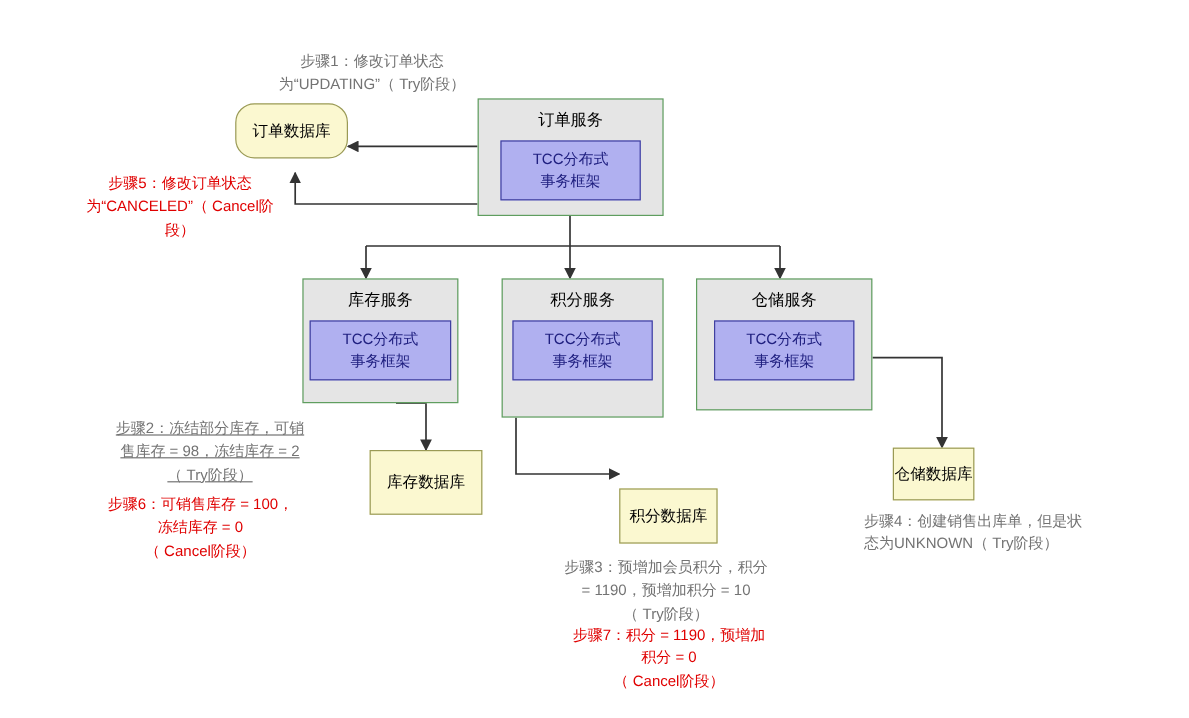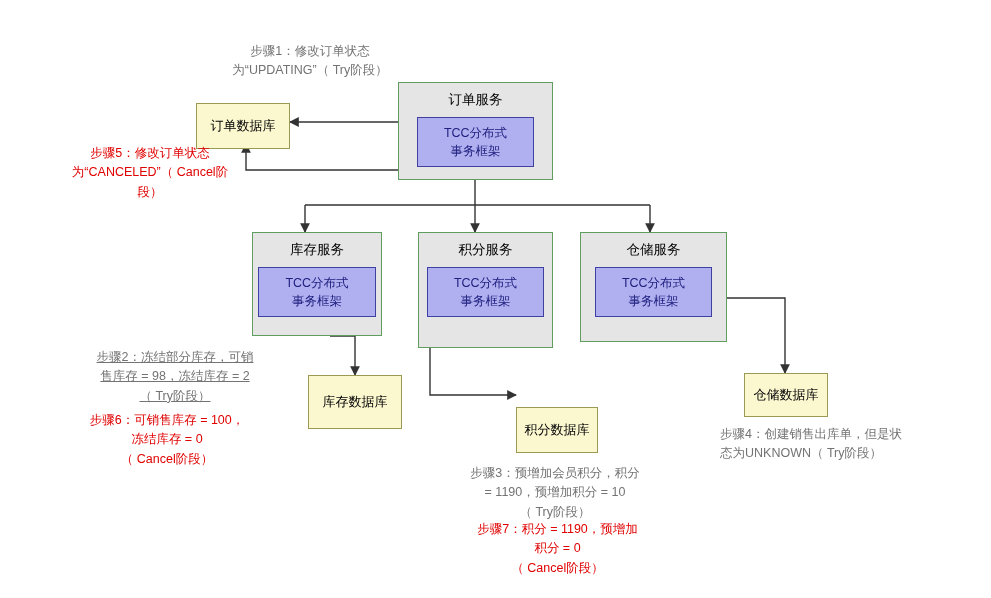--- a/index.html
+++ b/index.html
@@ -100,21 +100,21 @@
 
     <path d="M 727 298 L 785 298 L 785 373" stroke="#333333" fill="none" stroke-width="1.4" marker-end="url(#arrow)"></path>
   </svg>
 
   <div class="node service" style="left:398px; top:82px; width:155px; height:98px;">
     <div class="svc-title">订单服务</div>
     <div class="inner-box" style="white-space:pre-line;">TCC分布式
 事务框架</div>
   </div>
 
-  <div class="node db" style="left:196px; top:103px; width:94px; height:46px;">
+  <div class="node db" style="left:196px; top:86px; width:94px; height:46px;border-radius:16px;">
     <span>订单数据库</span>
   </div>
 
   <div class="node service" style="left:252px; top:232px; width:130px; height:104px;">
     <div class="svc-title">库存服务</div>
     <div class="inner-box" style="white-space:pre-line;">TCC分布式
 事务框架</div>
   </div>
 
   <div class="node service" style="left:418px; top:232px; width:135px; height:116px;">
@@ -130,21 +130,21 @@
   </div>
 
   <div class="node db" style="left:308px; top:375px; width:94px; height:54px;">
     <span>库存数据库</span>
   </div>
 
   <div class="node db" style="left:516px; top:395px; width:82px; height:46px;margin-top:12px;">
     <span>积分数据库</span>
   </div>
 
-  <div class="node db" style="left:744px; top:373px; width:84px; height:44px;">
+  <div class="node db" style="left:744px; top:373px; width:68px; height:44px;">
     <span>仓储数据库</span>
   </div>
 
   <div class="note" style="left:190px; top:42px; width:240px;">步骤1：修改订单状态
 为“UPDATING”（ Try阶段）</div>
 
   <div class="note red" style="left:40px; top:144px; width:220px;">步骤5：修改订单状态
 为“CANCELED”（ Cancel阶
 段）</div>
 

